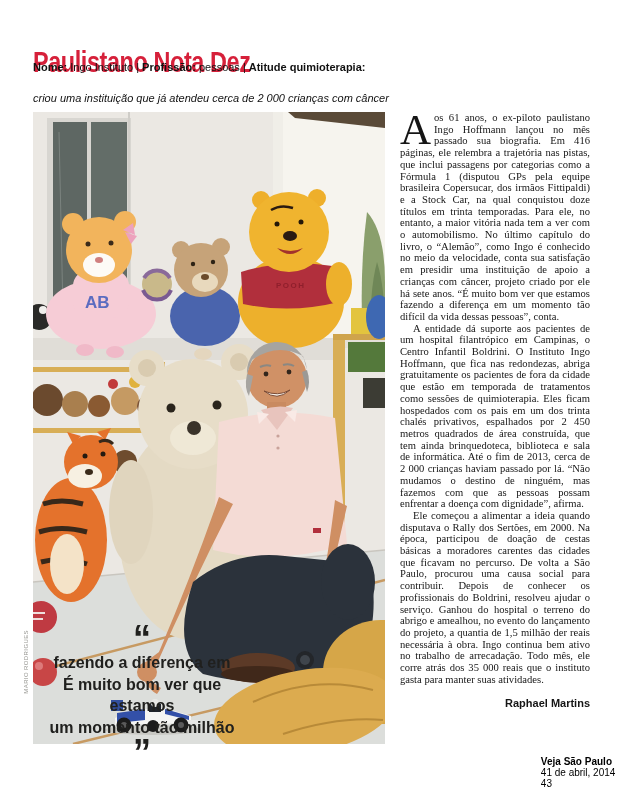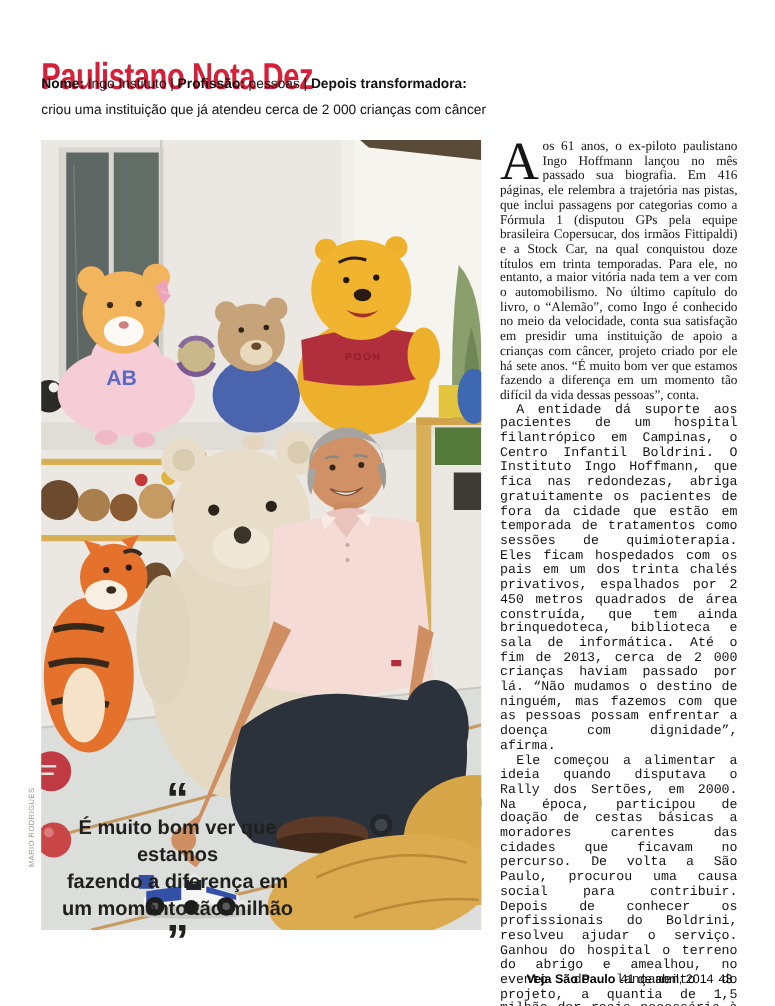--- a/index.html
+++ b/index.html
@@ -9,21 +9,21 @@
   }
   .headline{
     position:absolute;left:33px;top:25px;
     font-size:30px;font-weight:bold;color:#d6203a;
     letter-spacing:-0.5px;transform:scaleX(0.78);transform-origin:left top;
     white-space:nowrap;
   }
   .deck{position:absolute;left:33px;top:59px;font-size:11px;line-height:17px;color:#111;}
   .deck .b{font-weight:bold;}
   .deck span{margin-right:3px;}
-  .deck-line2{margin-top:4px;}
+  .deck-line2{margin-top:14px;font-style:italic;}
 
   .photo{
     position:absolute;left:33px;top:112px;width:352px;height:632px;
     background:#ebe8e3;overflow:visible;
   }
   .photo svg{display:block;}
   .photo-credit{
     position:absolute;left:-10px;bottom:50px;
     font-size:6px;color:#969691;letter-spacing:0.4px;
     writing-mode:vertical-rl;transform:rotate(180deg);
@@ -35,45 +35,45 @@
   }
   .quote .qmark{display:block;font-size:36px;line-height:22px;height:24px;}
   .quote .qmark.close{margin-top:4px;}
 
   .article{
     position:absolute;left:400px;top:112px;width:190px;
     font-family:"Liberation Serif",serif;font-size:10.6px;line-height:11.7px;
     text-align:justify;color:#151515;
   }
   .article p{margin:0;}
-  .article p.indent{text-indent:13px;font-family:Liberation Mono, monospace;}
+  .article p.indent{text-indent:13px;}
   .dropcap{
     float:left;font-size:43px;line-height:34px;
     padding:1px 3px 0 0;font-family:"Liberation Serif",serif;
   }
   .byline{
     font-family:"Liberation Sans",sans-serif;font-size:11px;font-weight:bold;
     text-align:right;margin-top:13px;
   }
 
   .footer{
     position:absolute;right:34px;bottom:16px;
-    font-size:10px;color:#000;display:flex;align-items:baseline;
+    font-size:10px;color:#000;display:flex;align-items:baseline;flex-direction:column;
   }
   .footer .mag{font-weight:bold;margin-right:4px;}
-  .footer .page-num{margin-left:4px;}
+  .footer .page-num{margin-left:30px;}
 </style>
 </head>
 <body>
 
 <h1 class="headline">Paulistano Nota Dez</h1>
 
 <div class="deck">
   <div>
-    <span class="b">Nome:</span><span>Ingo Instituto</span><span>|</span><span class="b">Profissão:</span><span>pessoas</span><span>|</span><span class="b">Depois transformadora:</span>
+    <span class="b">Nome:</span><span>Ingo Instituto</span><span>|</span><span class="b">Profissão:</span><span>pessoas</span><span>|</span><span class="b">Atitude quimioterapia:</span>
   </div>
   <div class="deck-line2">criou uma instituição que já atendeu cerca de 2 000 crianças com câncer</div>
 </div>
 
 <div class="photo">
   <svg width="352" height="632" viewBox="0 0 352 632">
 
     <rect x="0" y="0" width="352" height="632" fill="#ebe8e3"></rect>
 
     <g>
@@ -272,22 +272,22 @@
     <circle cx="6" cy="554" r="4" fill="#dd7a7a"></circle>
     <g>
       <circle cx="8" cy="505" r="16" fill="#bf3a42"></circle>
       <rect x="0" y="500" width="12" height="2" fill="#efe0de"></rect>
       <rect x="0" y="506" width="10" height="2" fill="#efe0de"></rect>
     </g>
   </svg>
 
   <div class="quote">
     <span class="qmark">“</span>
+    <div>fazendo a diferença em</div>
     <div>É muito bom ver que estamos</div>
-    <div>fazendo a diferença em</div>
     <div>um momento tão milhão</div>
     <span class="qmark close">”</span>
   </div>
 
   <div class="photo-credit">MARIO RODRIGUES</div>
 </div>
 
 <div class="article">
   <p><span class="dropcap">A</span><span>os 61 anos, o ex-piloto paulistano Ingo Hoffmann lançou no mês passado sua biografia. Em 416 páginas, ele relembra a trajetória nas pistas, que inclui passagens por categorias como a Fórmula 1 (disputou GPs pela equipe brasileira Copersucar, dos irmãos Fittipaldi) e a Stock Car, na qual conquistou doze títulos em trinta temporadas. Para ele, no entanto, a maior vitória nada tem a ver com o automobilismo. No último capítulo do livro, o “Alemão”, como Ingo é conhecido no meio da velocidade, conta sua satisfação em presidir uma instituição de apoio a crianças com câncer, projeto criado por ele há sete anos. “É muito bom ver que estamos fazendo a diferença em um momento tão difícil da vida dessas pessoas”, conta.</span></p>
   <p class="indent">A entidade dá suporte aos pacientes de um hospital filantrópico em Campinas, o Centro Infantil Boldrini. O Instituto Ingo Hoffmann, que fica nas redondezas, abriga gratuitamente os pacientes de fora da cidade que estão em temporada de tratamentos como sessões de quimioterapia. Eles ficam hospedados com os pais em um dos trinta chalés privativos, espalhados por 2 450 metros quadrados de área construída, que tem ainda brinquedoteca, biblioteca e sala de informática. Até o fim de 2013, cerca de 2 000 crianças haviam passado por lá. “Não mudamos o destino de ninguém, mas fazemos com que as pessoas possam enfrentar a doença com dignidade”, afirma.</p>

